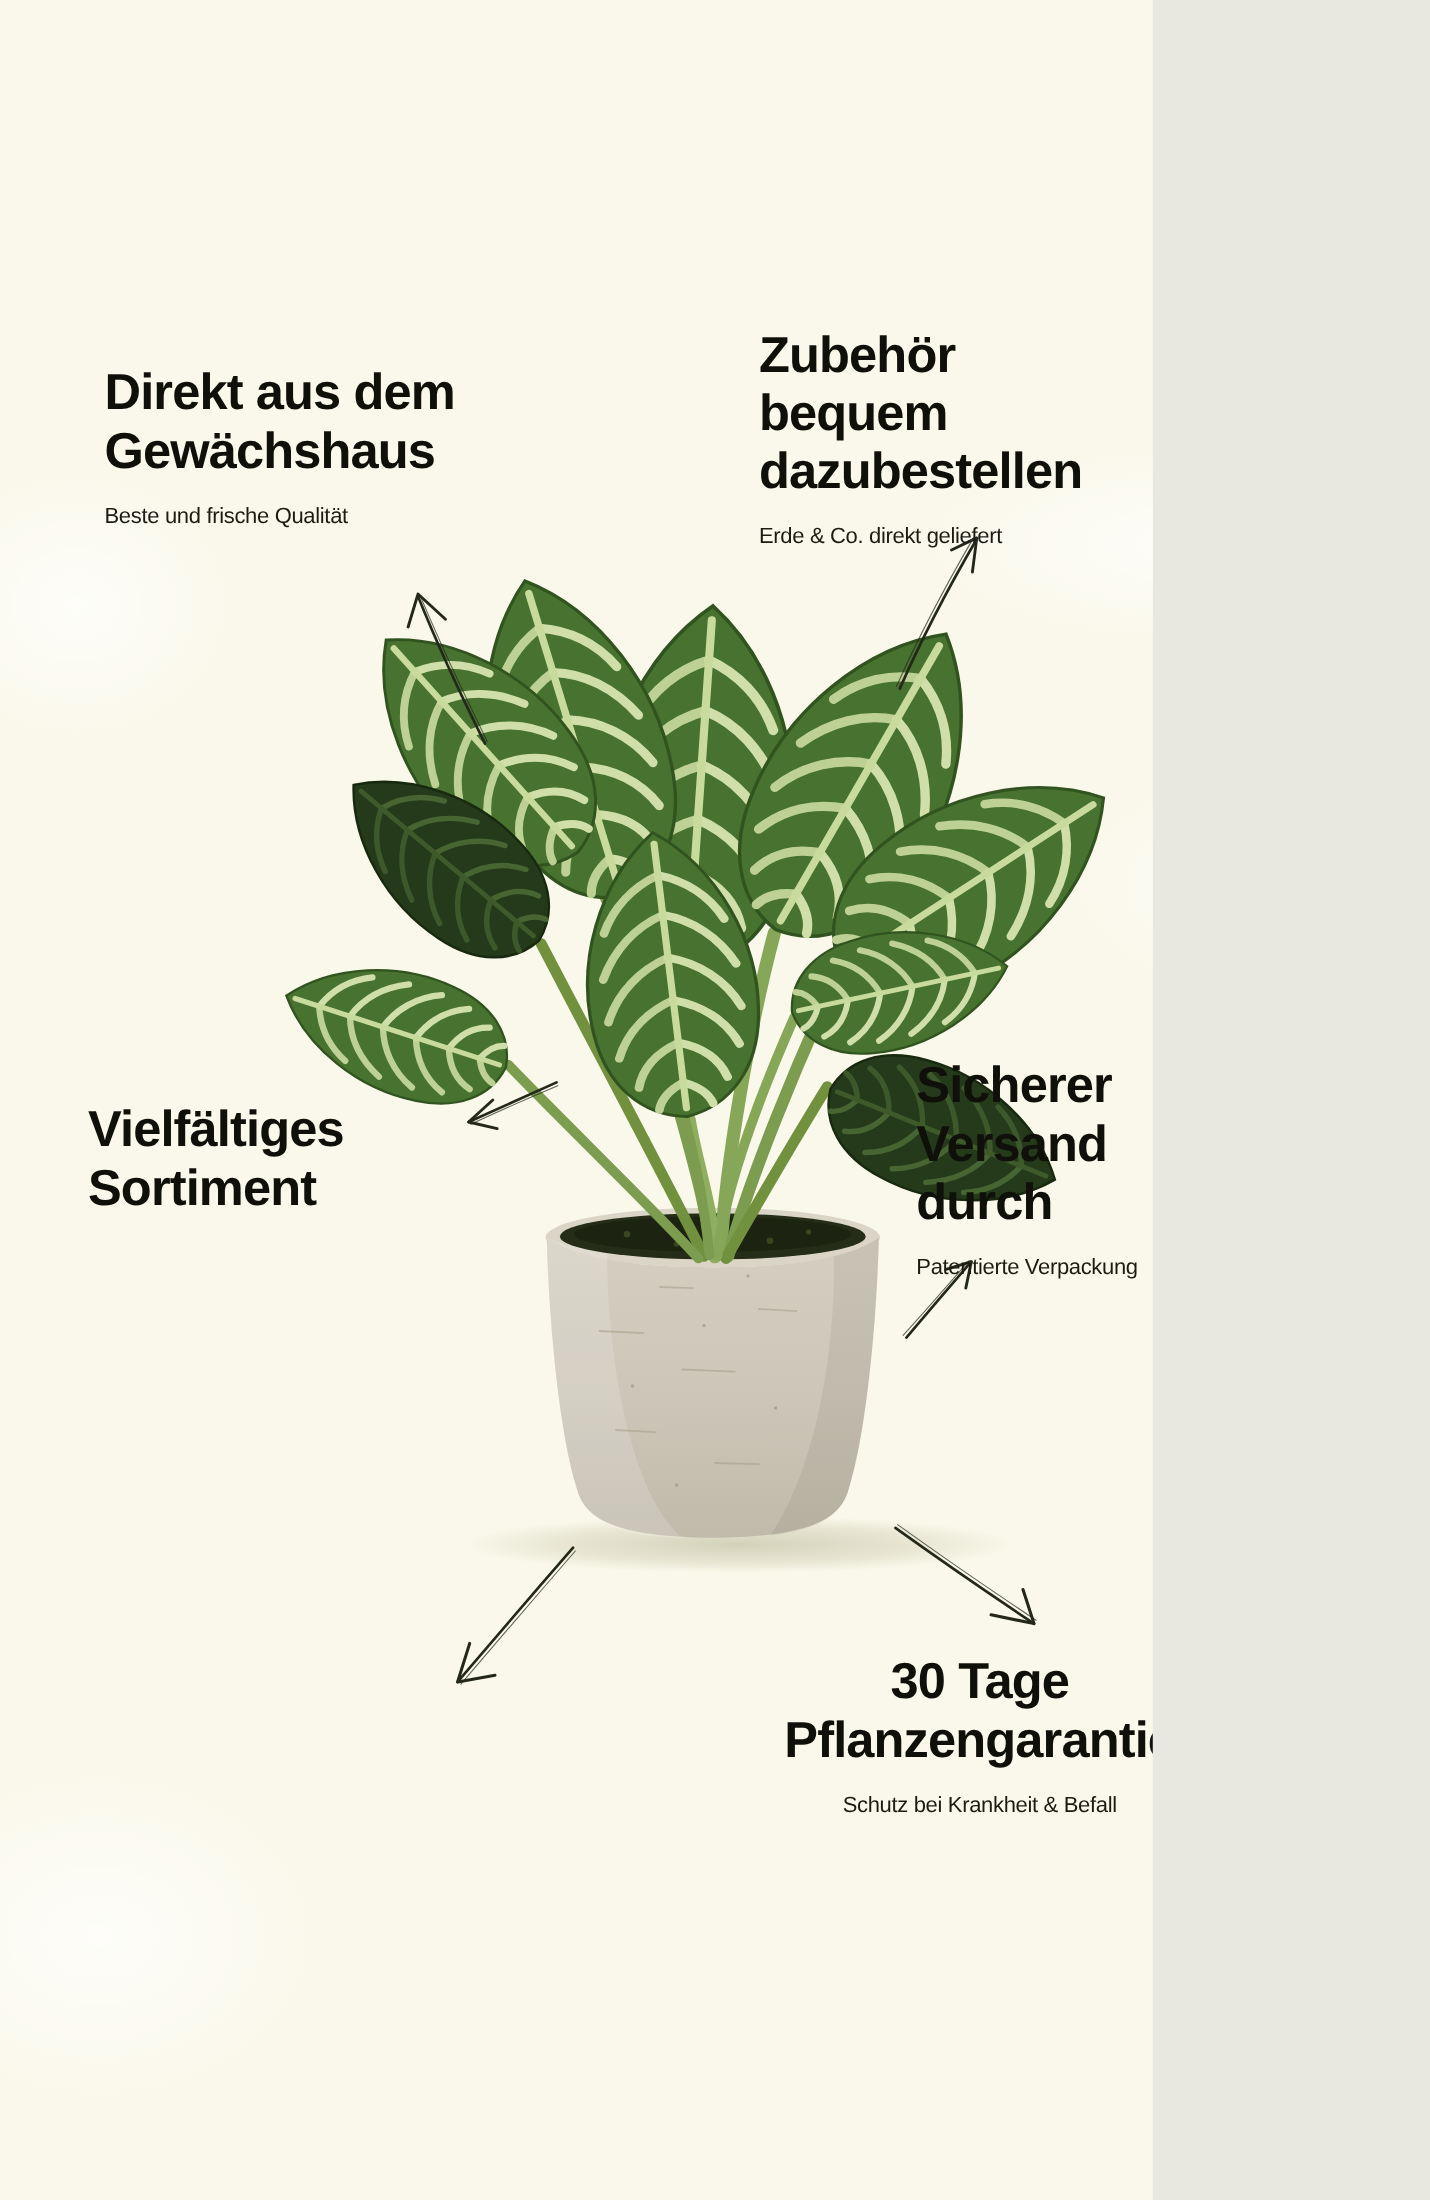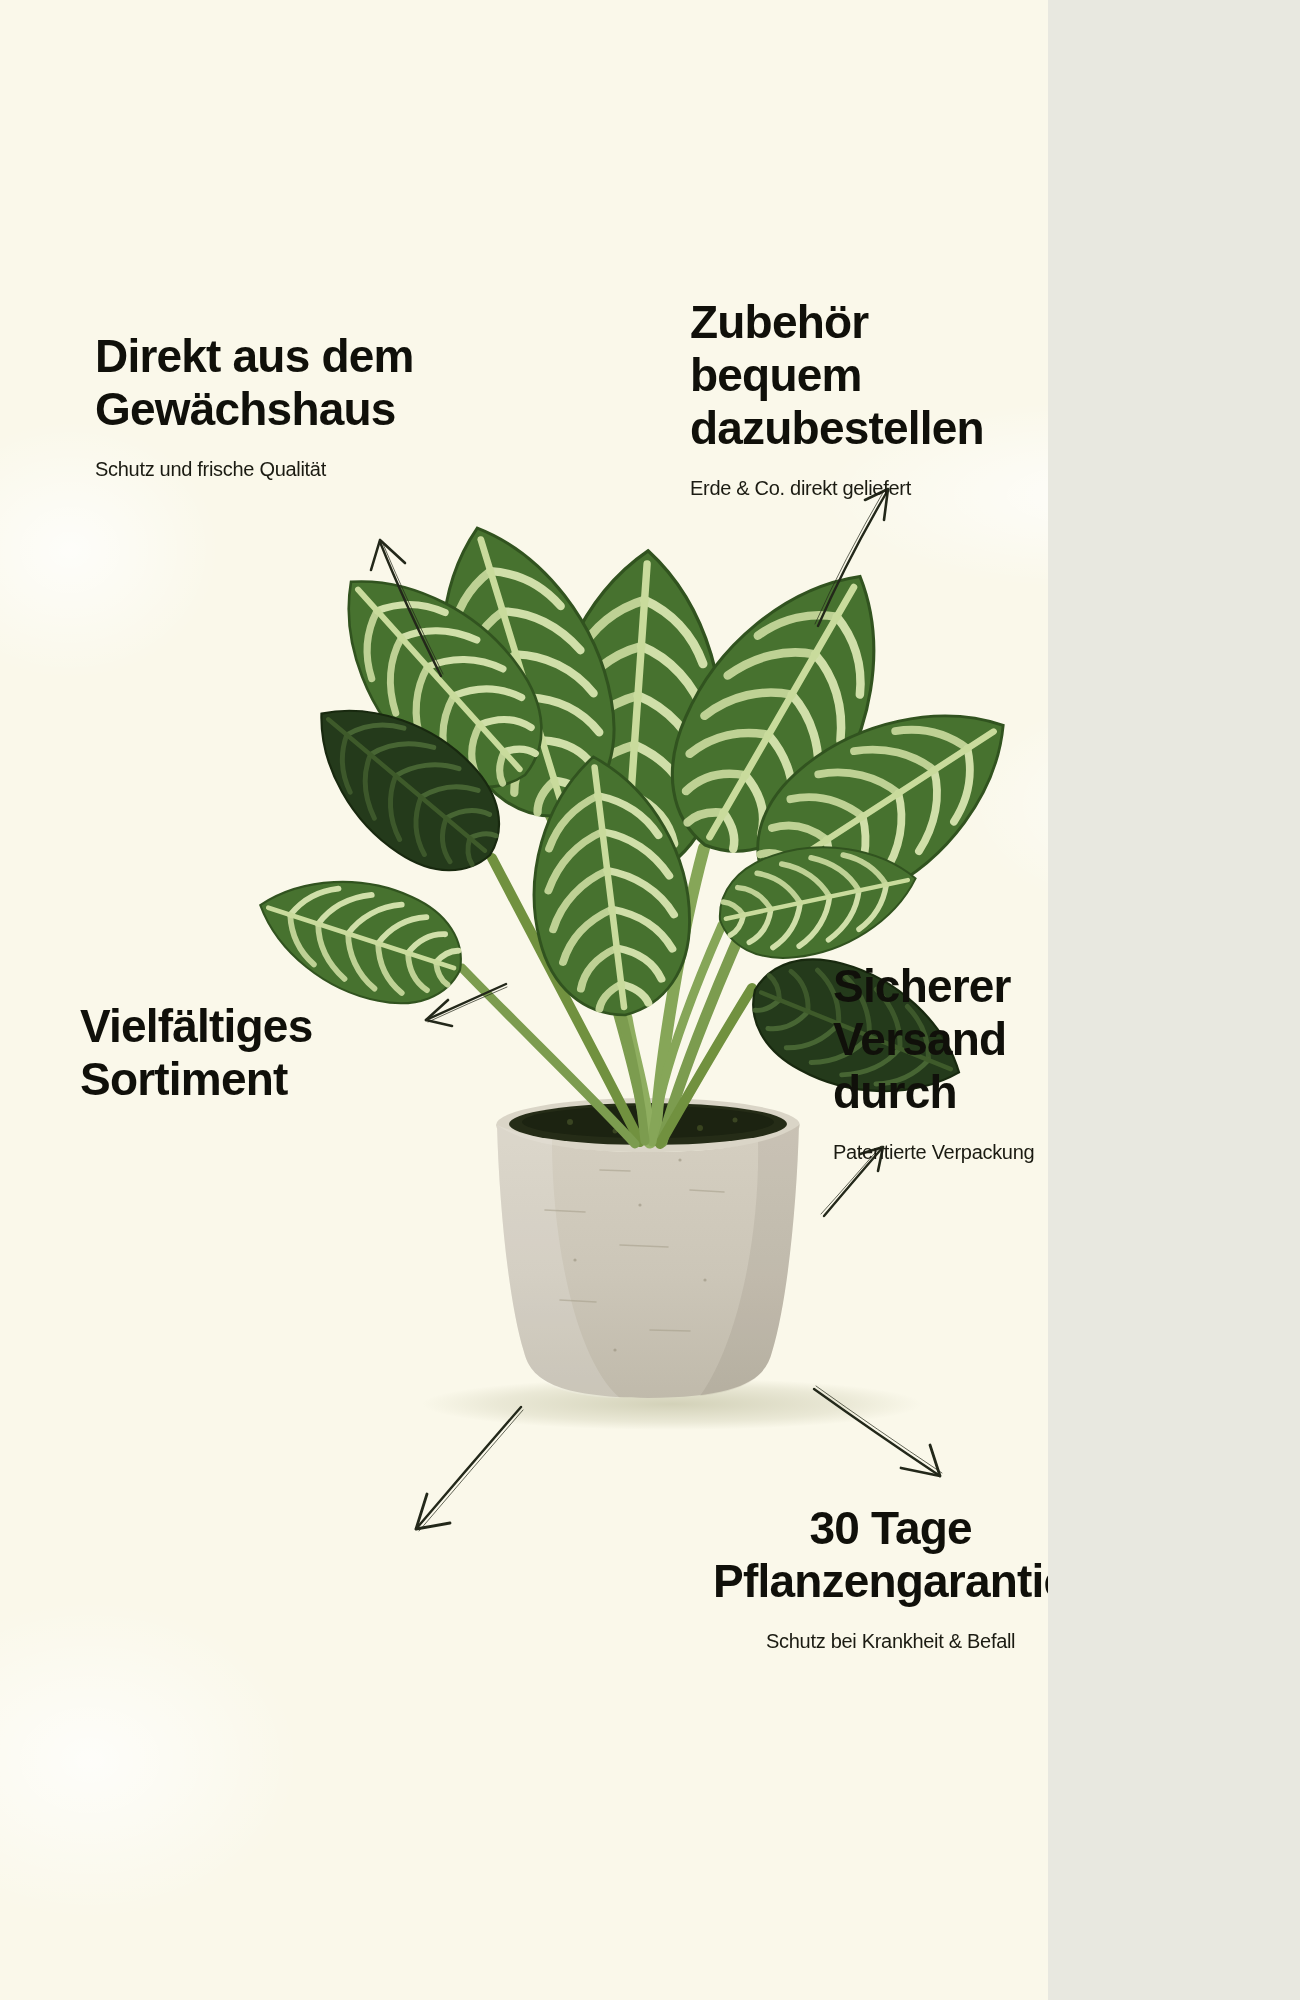--- a/index.html
+++ b/index.html
@@ -186,21 +186,21 @@
         <path d="M814,1389 Q874,1432 940,1476" stroke-width="2.4"></path>
         <path d="M816,1386 Q876,1429 942,1473" stroke-width="1" opacity="0.7"></path>
         <path d="M940,1476 L930,1445 M940,1476 L901,1468" stroke-width="2.8"></path>
       </g>
     </g>
   </svg>
 
   <div class="feature f-top-left">
     <div class="title">Direkt aus dem
 Gewächshaus</div>
-    <span class="subtitle">Schutz und frische Qualität</span>
+    <span class="subtitle">Beste und frische Qualität</span>
   </div>
 
   <div class="feature f-top-right">
     <div class="title">Zubehör bequem
 dazubestellen</div>
     <span class="subtitle">Erde &amp; Co. direkt geliefert</span>
   </div>
 
   <div class="feature f-mid-left">
     <div class="title">Vielfältiges

